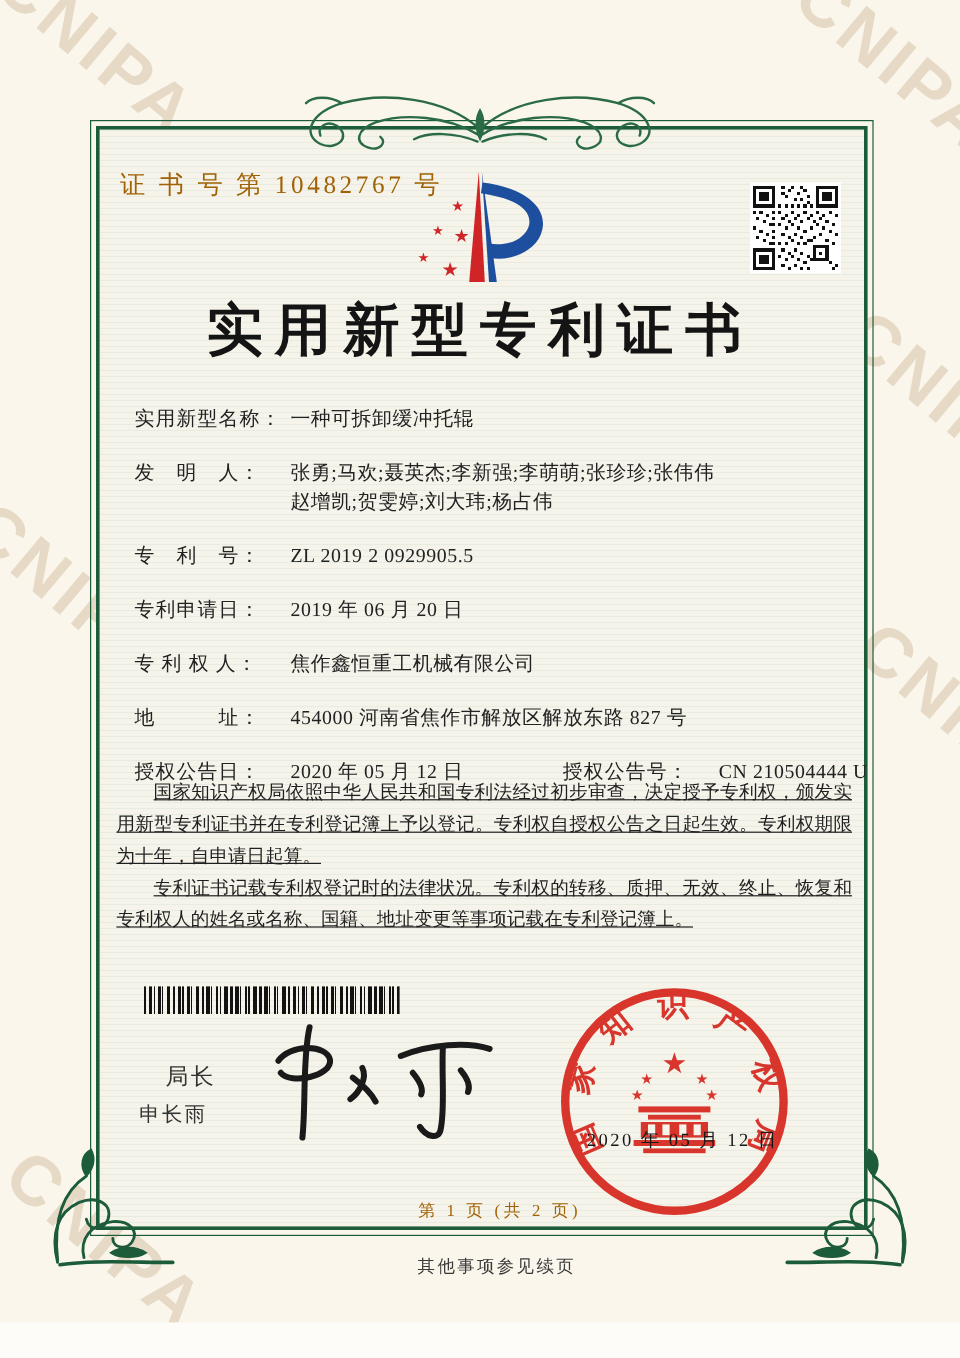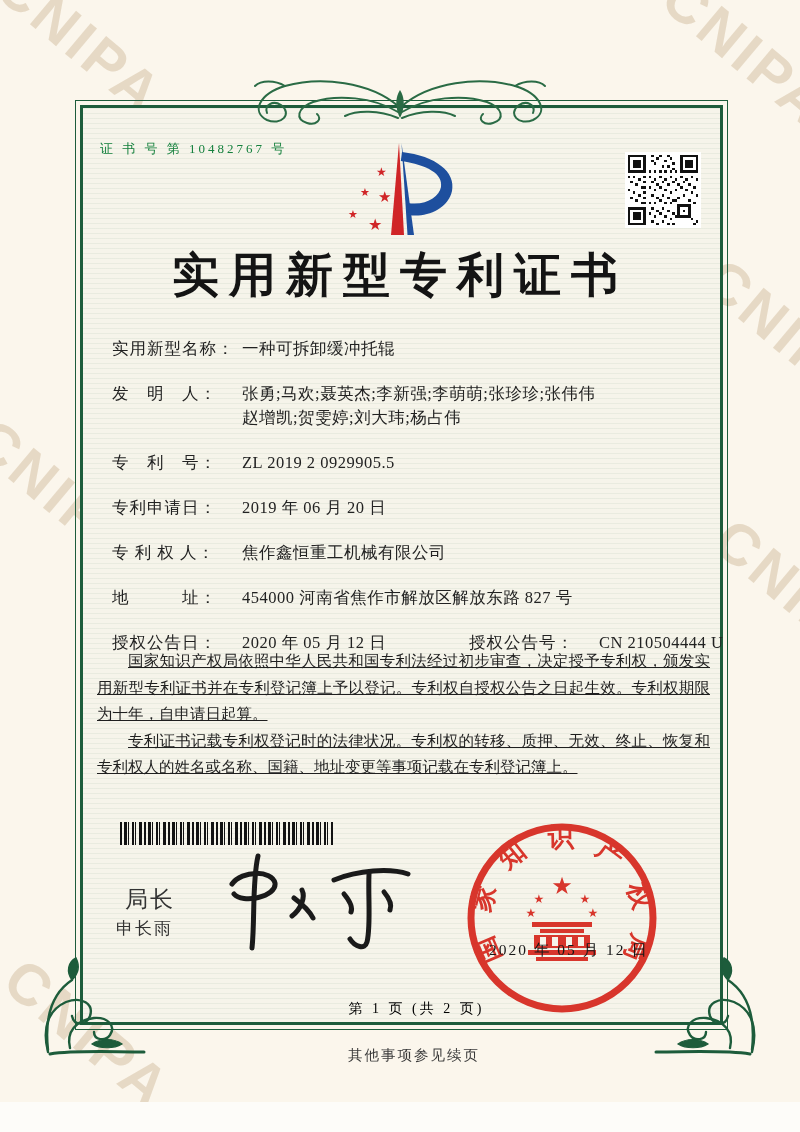--- a/index.html
+++ b/index.html
@@ -20,21 +20,21 @@
                    repeating-linear-gradient(180deg, rgba(58,118,84,0.07) 0 1px, rgba(0,0,0,0) 1px 5px),
                    #f6f4ea; }
 
   .ornament-top { position:absolute; left:50%; top:72px; transform:translateX(-50%); z-index:2; }
   .corner { position:absolute; z-index:2; }
   .corner.bl { left:36px; top:952px; }
   .corner.br { right:36px; top:952px; transform:scaleX(-1); }
 
   .content { position:absolute; left:0; top:0; width:800px; height:1132px; z-index:3; }
 
-  .cert-no { position:absolute; left:100px; top:140px; font-size:13px; letter-spacing:3px; color:#15803d; }
+  .cert-no { position:absolute; left:100px; top:140px; font-size:21px; letter-spacing:3px; color:#a16207; }
 
   .logo { position:absolute; left:336px; top:140px; }
   .qr { position:absolute; left:625px; top:152px; width:76px; height:76px; }
 
   .title { position:absolute; left:0; top:244px; width:100%; text-align:center;
            font-size:47px; font-weight:700; letter-spacing:10px; color:#141414; }
 
   .fields { position:absolute; left:112px; top:337px; width:612px; font-size:16.5px; color:#222; }
   .row { display:flex; margin-bottom:21px; line-height:24px; }
   .lbl { flex:0 0 130px; letter-spacing:1px; white-space:nowrap; }
@@ -48,32 +48,32 @@
 
   .barcode { position:absolute; left:120px; top:822px; width:213px; height:23px;
     background:repeating-linear-gradient(90deg,
       #121212 0 2px, transparent 2px 4px,
       #121212 4px 7px, transparent 7px 8px,
       #121212 8px 9px,  transparent 9px 12px,
       #121212 12px 14px, transparent 14px 15px,
       #121212 15px 16px, transparent 16px 19px,
       #121212 19px 22px, transparent 22px 24px); }
 
-  .signer-title { position:absolute; left:125px; top:884px; font-family:"Liberation Sans",sans-serif;
-                  font-size:23px; color:#333; letter-spacing:2px; }
+  .signer-title { position:absolute; left:138px; top:884px; font-family:"Liberation Sans",sans-serif;
+                  font-size:19px; color:#333; letter-spacing:2px; }
   .signer-name  { position:absolute; left:116px; top:917px; font-family:"Liberation Sans",sans-serif;
                   font-size:17px; color:#333; letter-spacing:2px; }
   .signature { position:absolute; left:218px; top:850px; }
 
   .seal { position:absolute; left:462px; top:818px; width:200px; height:200px; opacity:0.93; }
   .seal-date { position:absolute; left:489px; top:940px; font-size:15.5px; letter-spacing:2px;
                color:#181818; z-index:4; }
 
   .page-num { position:absolute; left:0; top:1000px; width:100%; text-align:center;
-              font-size:14px; letter-spacing:3px; color:#000000;padding-left:33px; }
+              font-size:14px; letter-spacing:3px; color:#a16207;padding-left:33px; }
   .cont-note { position:absolute; left:0; top:1046px; width:100%; text-align:center;
                font-size:14.5px; letter-spacing:2px; color:#3a3a3a;padding-left:28px; }
 
   .scan-edge { position:absolute; left:0; bottom:0; width:100%; height:30px; background:#fdfcf9; z-index:0; }
 </style>
 </head>
 <body>
 
 <div class="wm" style="left:-18px; top:6px;">CNIPA</div>
 <div class="wm" style="left:648px; top:18px;">CNIPA</div>

